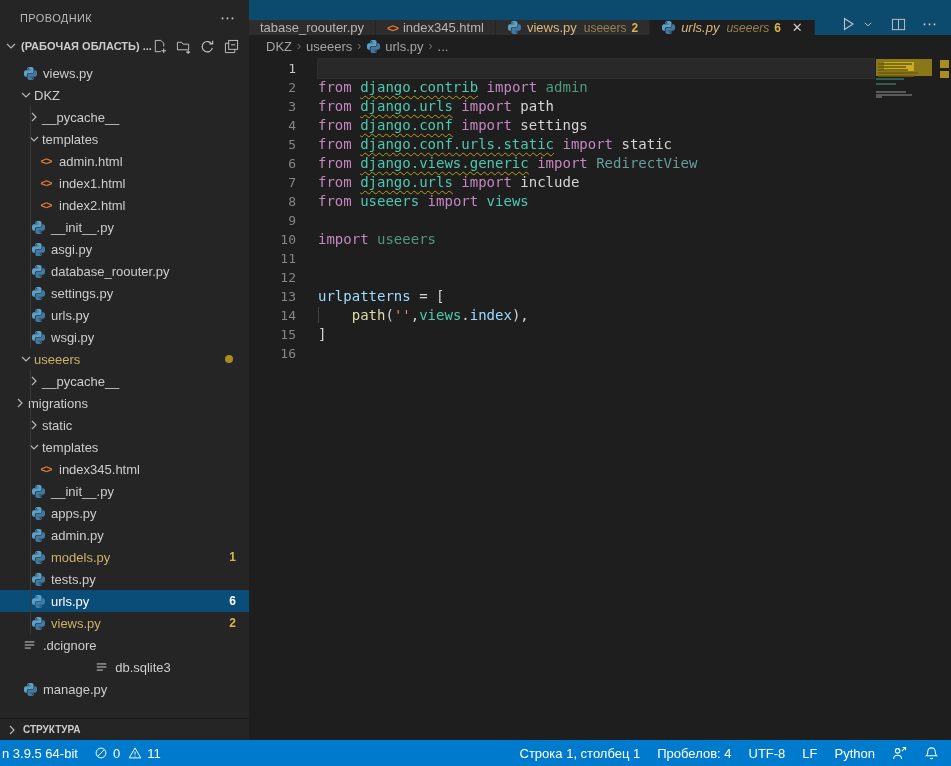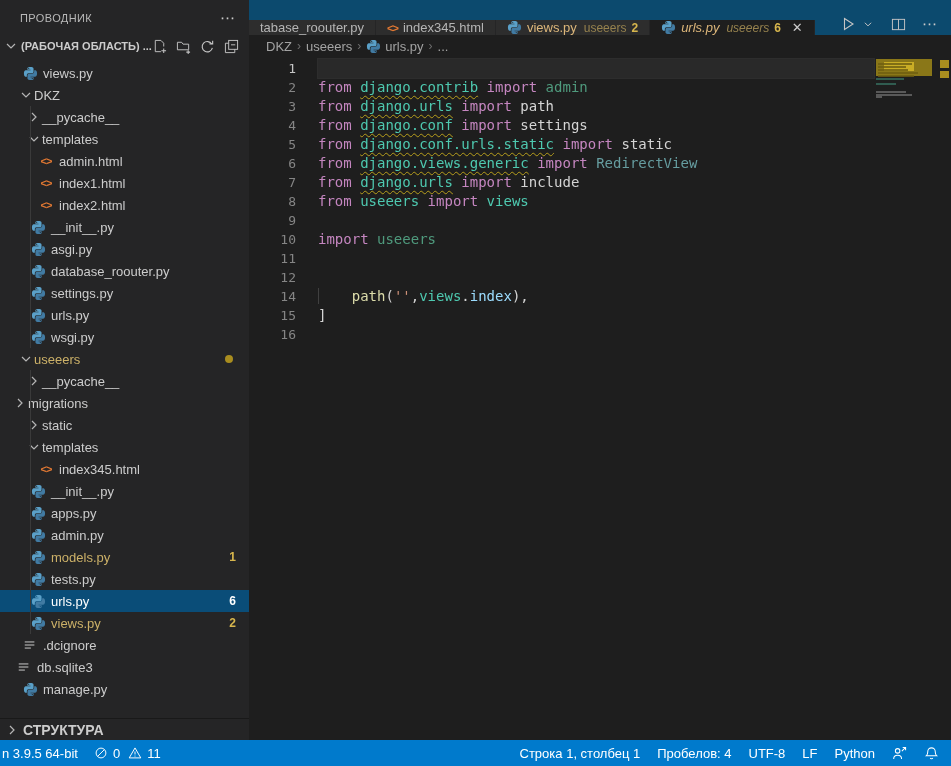--- a/index.html
+++ b/index.html
@@ -43,21 +43,21 @@
   .trow .ficon { width:16px; flex:none; display:flex; align-items:center; justify-content:center; margin-right:5px; }
   .trow .lbl2 { white-space:nowrap; }
   .trow .tbadge { position:absolute; right:13px; color:#d7b64d; font-size:12px; font-weight:bold; }
   .trow .dot { position:absolute; right:16px; width:8px; height:8px; border-radius:50%; background:#a98d1f; }
   .trow.mod > .lbl2 { color:#ccb168; }
   .trow.sel { background:#0a4d78; color:#ffffff; }
   .trow.sel .tbadge { color:#ffffff; }
   .guide { position:absolute; left:30px; top:0; bottom:0; width:1px; background:#3a3a3a; }
   .outline-head { position:absolute; left:0; right:0; bottom:0; height:22px; background:#252526;
     border-top:1px solid #191919; display:flex; align-items:center; padding-left:4px; }
-  .outline-head .lbl { font-weight:bold; font-size:14px; color:#cccccc; margin-left:3px; }
+  .outline-head .lbl { font-weight:bold; font-size:10px; color:#cccccc; margin-left:3px; }
 
   
   .editor { position:absolute; left:249px; top:57px; right:0; bottom:26px; background:#1e1e1e;
     font-family:"DejaVu Sans Mono", monospace; font-size:14px; }
   .code-lines { padding-top:2px; }
   .codeline { height:19px; line-height:19px; display:flex; position:relative; }
   .num { width:47px; text-align:right; color:#858585; flex:none; font-size:13px; }
   .codeline.current .num { color:#c6c6c6; }
   .ltext { padding-left:22px; white-space:pre; }
   .cur-box { position:absolute; left:69px; right:77px; top:0; height:19px;
@@ -465,21 +465,21 @@
             <svg width="14" height="14" viewBox="0 0 16 16">
               <g stroke="#b5b5b5" stroke-width="1.3">
                 <line x1="2" y1="4.5" x2="13" y2="4.5"></line>
                 <line x1="2" y1="8" x2="13" y2="8"></line>
                 <line x1="2" y1="11.5" x2="9" y2="11.5"></line>
               </g>
             </svg>
           </span>
           <span class="lbl2">.dcignore</span>
         </div>
-        <div class="trow" style="padding-left: 16px;">
+        <div class="trow" style="padding-left: 16px; justify-content: center;">
           <span class="ficon">
             <svg width="14" height="14" viewBox="0 0 16 16">
               <g stroke="#b5b5b5" stroke-width="1.3">
                 <line x1="2" y1="4.5" x2="13" y2="4.5"></line>
                 <line x1="2" y1="8" x2="13" y2="8"></line>
                 <line x1="2" y1="11.5" x2="9" y2="11.5"></line>
               </g>
             </svg>
           </span>
           <span class="lbl2">db.sqlite3</span>
@@ -547,20 +547,24 @@
           <span class="num">10</span>
           <span class="ltext"><span class="tok-kw">import </span><span class="tok-dimg">useeers</span></span>
         </div>
         <div class="codeline">
           <span class="num">11</span>
           <span class="ltext"></span>
         </div>
         <div class="codeline">
           <span class="num">12</span>
           <span class="ltext"></span>
+        </div>
+        <div class="codeline">
+          <span class="num">13</span>
+          <span class="ltext"><span class="tok-var">urlpatterns</span><span class="tok-pl"> = [</span></span>
         </div>
         <div class="codeline">
           <span class="num">14</span>
           <span class="ltext"><span class="tok-ind">    </span><span class="tok-fn">path</span><span class="tok-pl">(</span><span class="tok-str">''</span><span class="tok-pl">,</span><span class="tok-mod">views</span><span class="tok-pl">.</span><span class="tok-var">index</span><span class="tok-pl">),</span></span>
         </div>
         <div class="codeline">
           <span class="num">15</span>
           <span class="ltext"><span class="tok-pl">]</span></span>
         </div>
         <div class="codeline">

